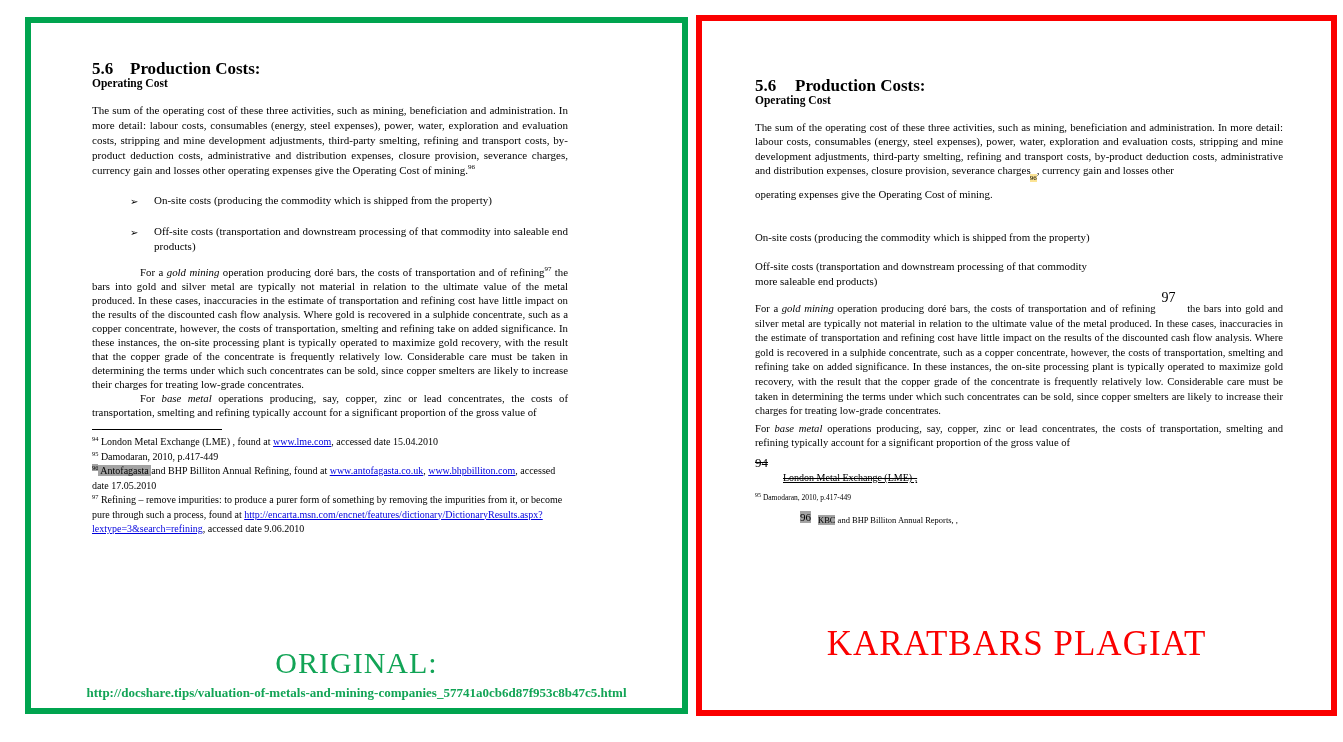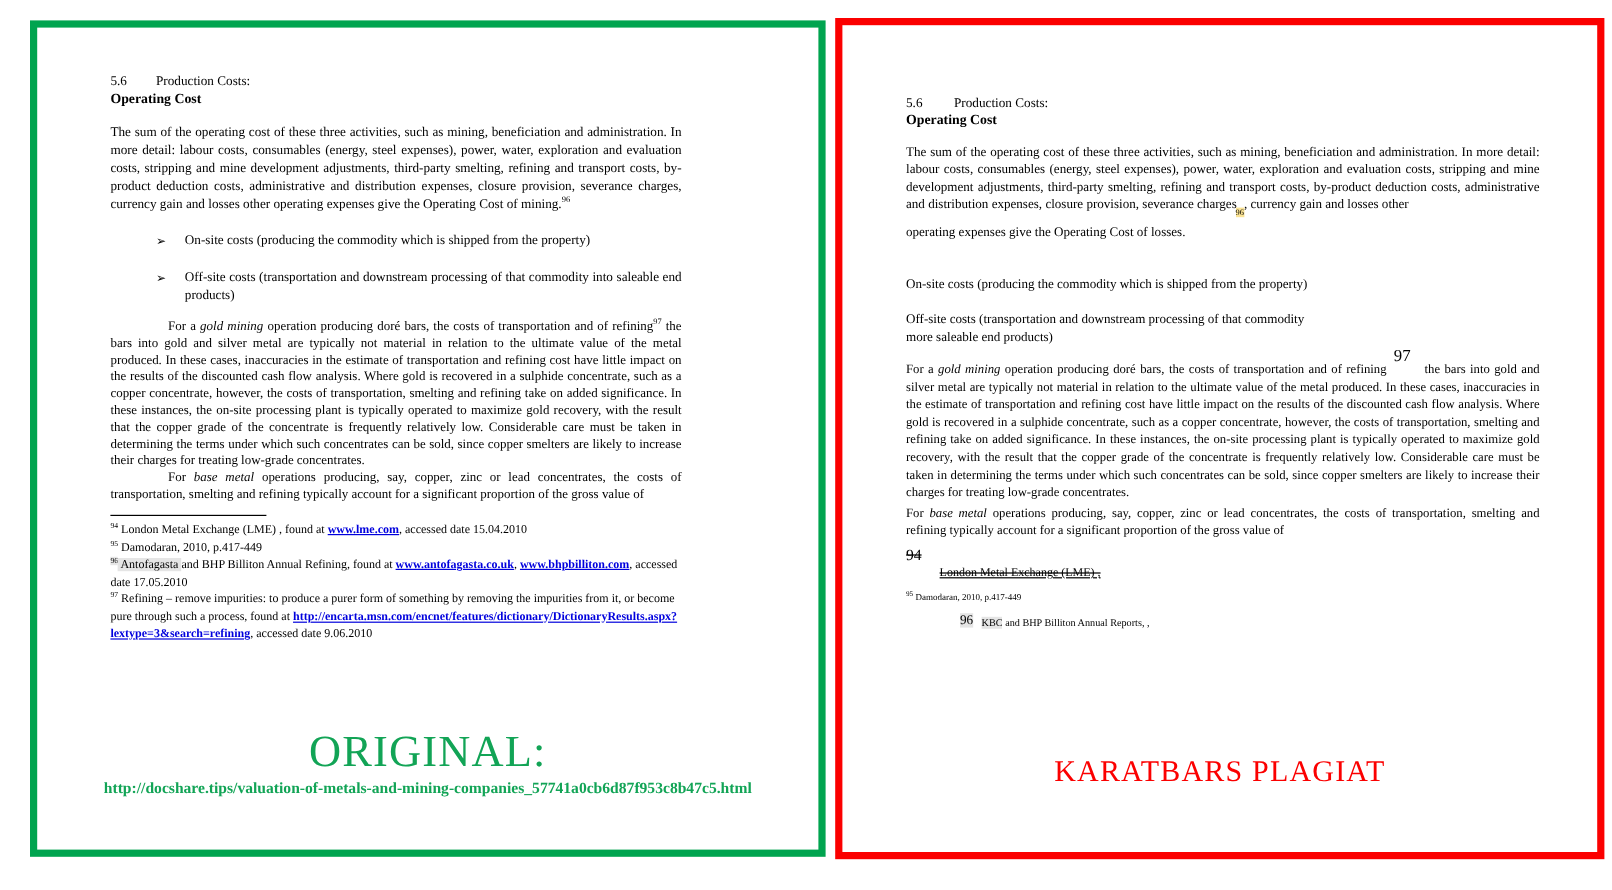--- a/index.html
+++ b/index.html
@@ -13,21 +13,21 @@
     position:absolute; left:25px; top:17px; width:663px; height:697px;
     border:6px solid #00A44F; background:#fff;
   }
   .panel-red {
     position:absolute; left:696px; top:15px; width:641px; height:701px;
     border:6px solid #FB0000; background:#fff;
   }
   
   .doc-l { position:absolute; left:61px; top:38px; width:476px; font-size:11px; line-height:15px; }
   .doc-r { position:absolute; left:53px; top:58px; width:528px; font-size:10.9px; line-height:14.4px; }
-  .h1 { font-size:11px; font-weight:normal; }
+  .h1 { font-size:17px; font-weight:bold; }
   .h-num-l { display:inline-block; width:38px; }
   .h-num-r { display:inline-block; width:40px; }
   .h2 { font-size:11.5px; font-weight:bold; }
   .just { text-align:justify; }
   .doc-l .body1 { margin-top:12px; }
   .indent { text-indent:48px; }
   .doc-r .body1 { margin-top:12px; }
   .doc-r .body1b { margin-top:10px; }
   
   .bullet { display:flex; margin-left:38px; margin-top:15px; }
@@ -36,44 +36,44 @@
   
   .doc-l .gold { margin-top:11px; font-size:10.8px; line-height:14px; }
   .doc-l .base { font-size:10.8px; line-height:14px; }
   .doc-r .onsite { margin-top:28px; }
   .doc-r .offsite { margin-top:15px; }
   .doc-r .gold { margin-top:14px; font-size:10.6px; line-height:14.6px; }
   .doc-r .base { font-size:10.6px; line-height:14.6px; margin-top:3px; }
   
   .i { font-style:italic; }
   .sup { vertical-align:super; font-size:0.64em; line-height:0; }
-  .hl { background:#e5e5e5; }
-  .link { color:#0000DD; text-decoration:underline; cursor:pointer;font-weight:bold; }
+  .hl { background:#a3a3a3; }
+  .link { color:#0000DD; text-decoration:underline; cursor:pointer; }
   .bigsup { font-size:14px; position:relative; top:-10px; margin:0 8px 0 6px; line-height:0; }
   .subhl { font-size:7px; background:#FBE394; position:relative; top:6px; line-height:0; margin-left:-1px; }
   .strike { text-decoration:line-through; }
   .strikeunder { text-decoration:underline line-through; }
   
   .fnrule { width:130px; border-top:1px solid #000; margin-top:10px; }
   .fns-l { margin-top:5px; font-size:10px; line-height:14.5px; }
   .fns-l p { margin:0; }
   
   .fns-r { margin-top:4px; }
   .fn94big { font-size:13px; line-height:16px; }
   .fn94line { font-size:10px; line-height:13px; margin-left:28px; }
   .fn95 { font-size:7.5px; margin-top:7px; }
   .fn95 .sup { font-size:6px; }
   .fn96 { font-size:8.5px; margin-top:7px;padding-left:45px; }
   .fn96num { font-size:11px; margin-right:7px; position:relative; top:-2px; }
   
   .footer-green { position:absolute; left:0; top:586px; width:100%; text-align:center; color:#12A456; }
-  .cap-original { font-size:37px; line-height:36px; letter-spacing:1px; }
+  .cap-original { font-size:30px; line-height:36px; letter-spacing:1px;margin-top:36px; }
   .cap-url { font-size:13px; margin-top:4px; white-space:nowrap;font-weight:bold; }
   .footer-red { position:absolute; left:0; top:604px; width:100%; text-align:center; color:#FB0000; }
-  .cap-plagiat { font-size:25px; line-height:38px; letter-spacing:1px; }
+  .cap-plagiat { font-size:35px; line-height:38px; letter-spacing:1px; }
 </style>
 </head>
 <body>
 
 <div class="stage">
 
   <div class="panel-green">
     <div class="doc-l">
 
       <div class="h1">
@@ -114,21 +114,21 @@
   <div class="panel-red">
     <div class="doc-r">
 
       <div class="h1">
         <span class="h-num-r">5.6</span><span>Production Costs:</span>
       </div>
 
       <div class="h2">Operating Cost</div>
 
       <div class="body1 just"><span>The sum of the operating cost of these three activities, such as mining, beneficiation and administration. In more detail: labour costs, consumables (energy, steel expenses), power, water, exploration and evaluation costs, stripping and mine development adjustments, third-party smelting, refining and transport costs, by-product deduction costs, administrative and distribution expenses, closure provision, severance charges</span><span class="subhl">96</span><span>, currency gain and losses other</span></div>
-      <div class="body1b">operating expenses give the Operating Cost of losses.</div>
+      <div class="body1b">operating expenses give the Operating Cost of mining.</div>
 
       <div class="onsite">On-site costs (producing the commodity which is shipped from the property)</div>
       <div class="offsite"><span>Off-site costs (transportation and downstream processing of that commodity</span><br><span>more saleable end products)</span></div>
 
       <div class="gold just"><span> For a </span><span class="i">gold mining</span><span> operation producing doré bars, the costs of transportation and of refining</span><span class="bigsup">97</span><span> the bars into gold and silver metal are typically not material in relation to the ultimate value of the metal produced. In these cases, inaccuracies in the estimate of transportation and refining cost have little impact on the results of the discounted cash flow analysis. Where gold is recovered in a sulphide concentrate, such as a copper concentrate, however, the costs of transportation, smelting and refining take on added significance. In these instances, the on-site processing plant is typically operated to maximize gold recovery, with the result that the copper grade of the concentrate is frequently relatively low. Considerable care must be taken in determining the terms under which such concentrates can be sold, since copper smelters are likely to increase their charges for treating low-grade concentrates.</span></div>
       <div class="base just"><span>For </span><span class="i">base metal</span><span> operations producing, say, copper, zinc or lead concentrates, the costs of transportation, smelting and refining typically account for a significant proportion of the gross value of</span></div>
 
       <div class="fns-r">
         <div class="fn94big"><span class="strike">94</span></div>
         <div class="fn94line"><span class="strikeunder">London Metal Exchange (LME) ,</span></div>

